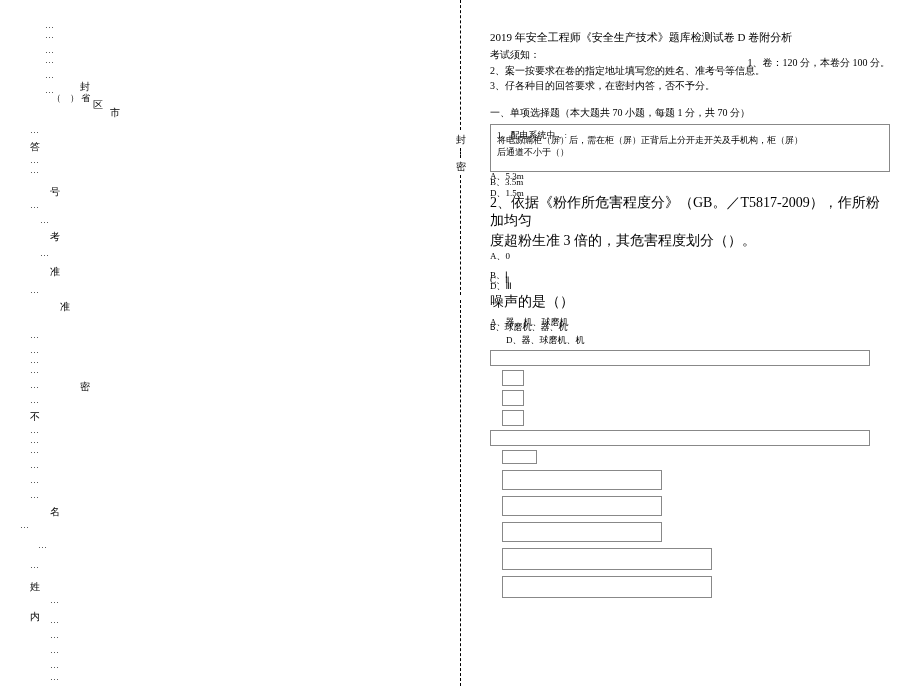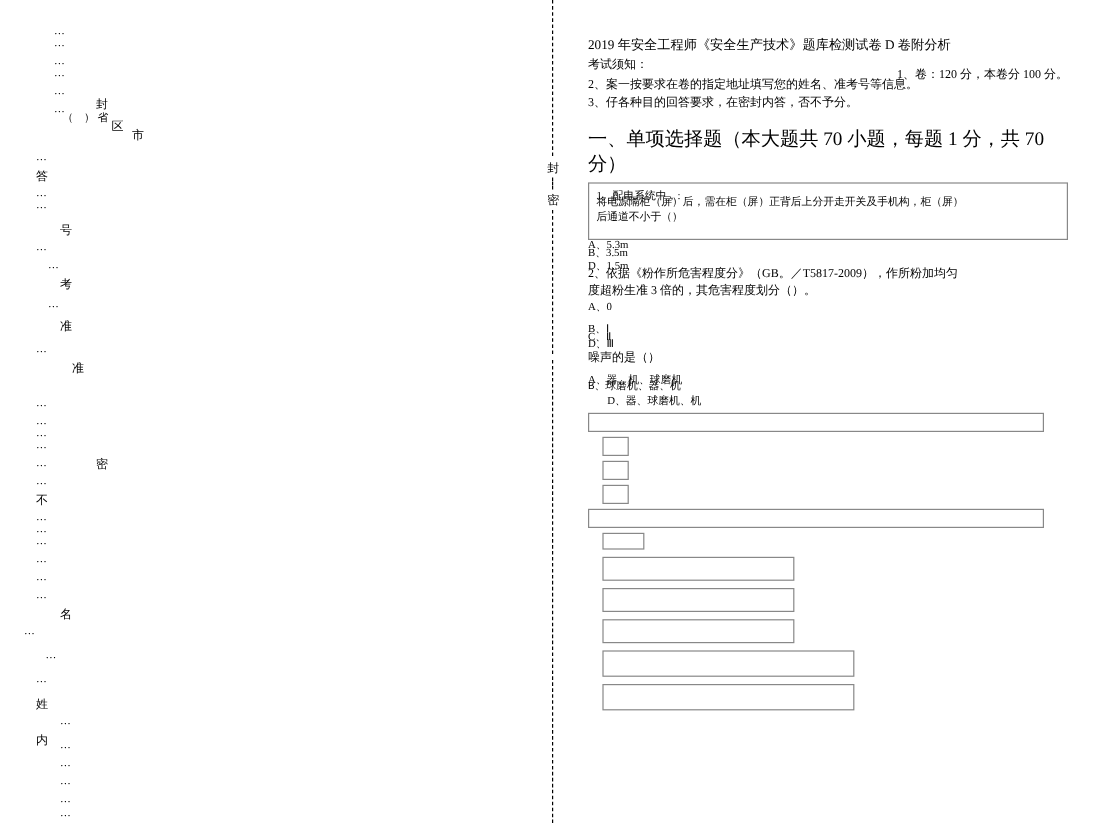--- a/index.html
+++ b/index.html
@@ -52,33 +52,33 @@
       font-size: 11px;
       font-weight: normal;
       margin-bottom: 3px;
     }
     .intro-line {
       font-size: 10px;
       margin-top: 2px;
       line-height: 1.3;
     }
     .section-header {
-      font-size: 16px;
+      font-size: 10px;
       margin-top: 14px;
       margin-bottom: 4px;
     }
     .question-box {
       border: 1px solid #888;
       padding: 4px 6px;
       font-size: 9px;
       line-height: 1.4;
       margin-bottom: 1px;
     }
     .question-line {
-      font-size: 10px;
+      font-size: 14px;
       line-height: 1.3;
       margin-top: 1px;
     }
     .option-line {
       font-size: 9px;
       line-height: 1.2;
       margin-top: 1px;
     }
     .empty-box {
       border: 1px solid #888;

